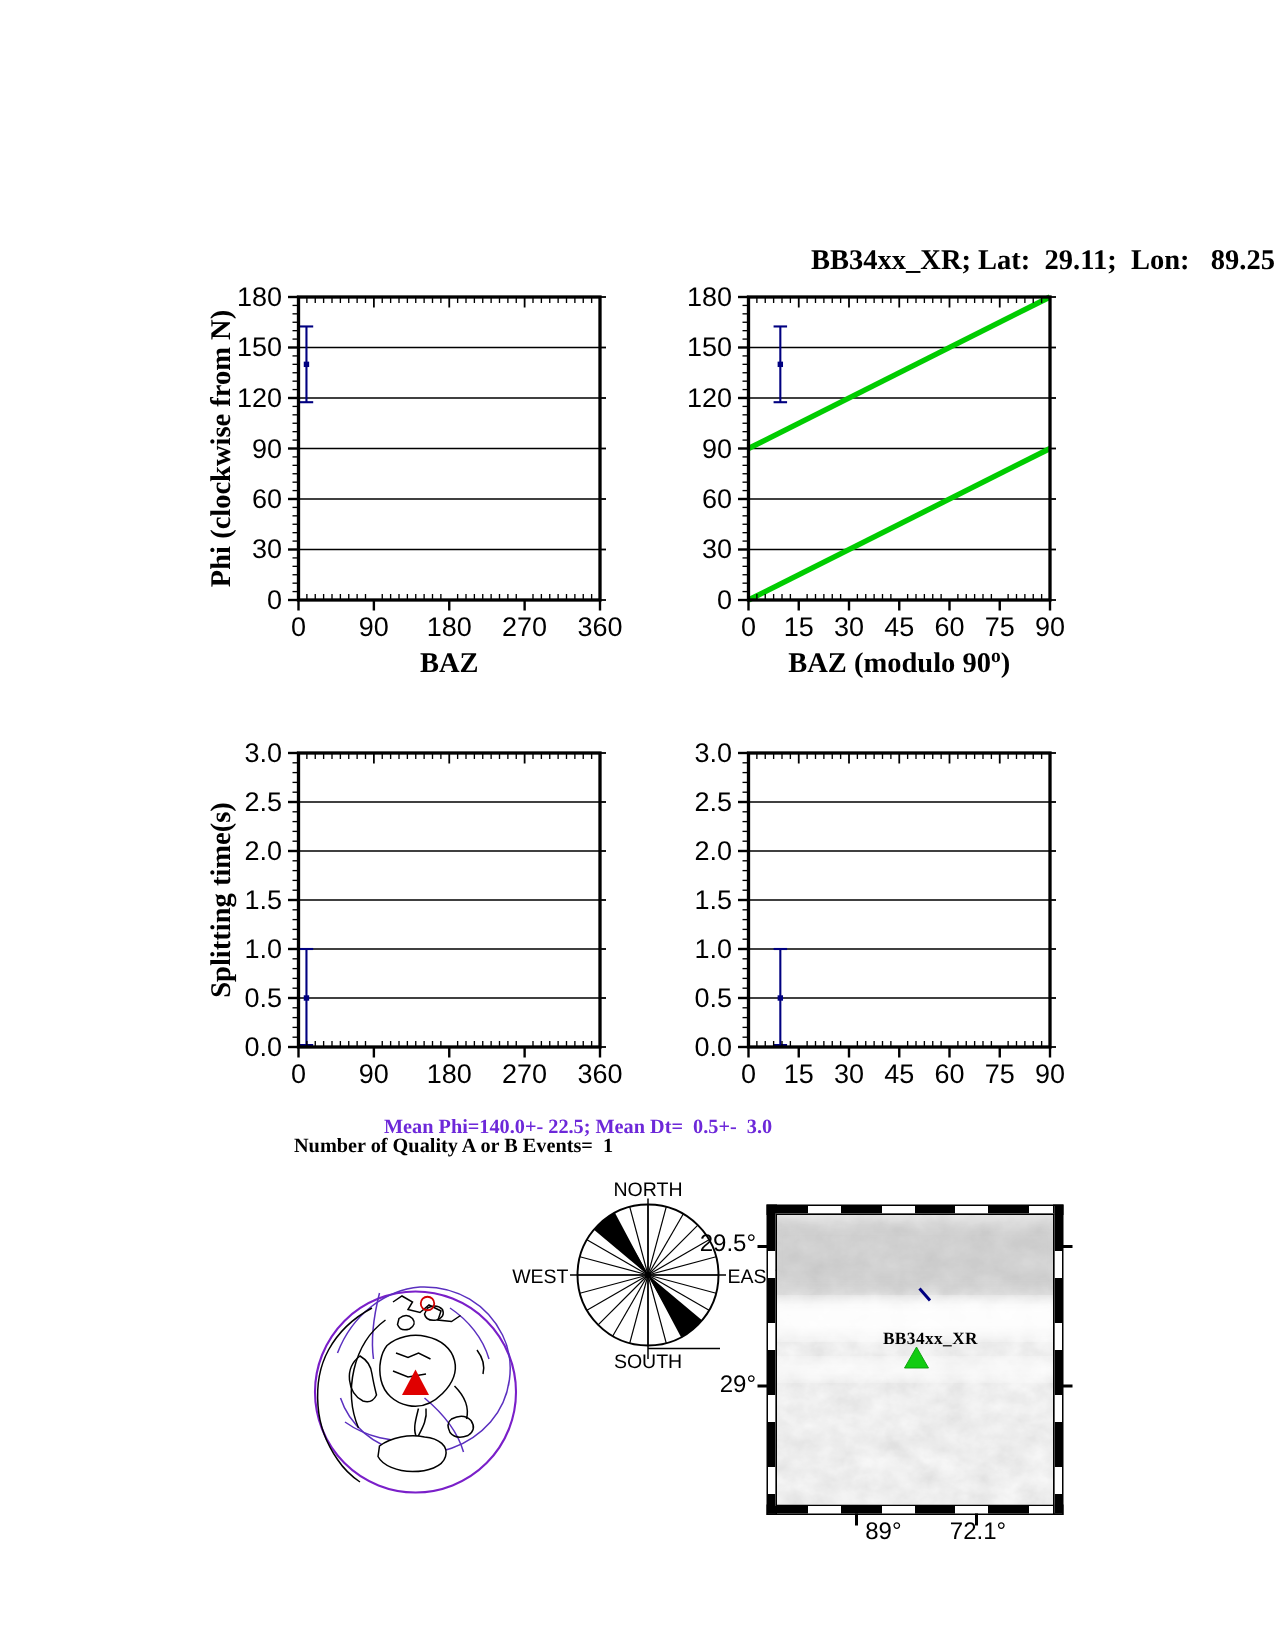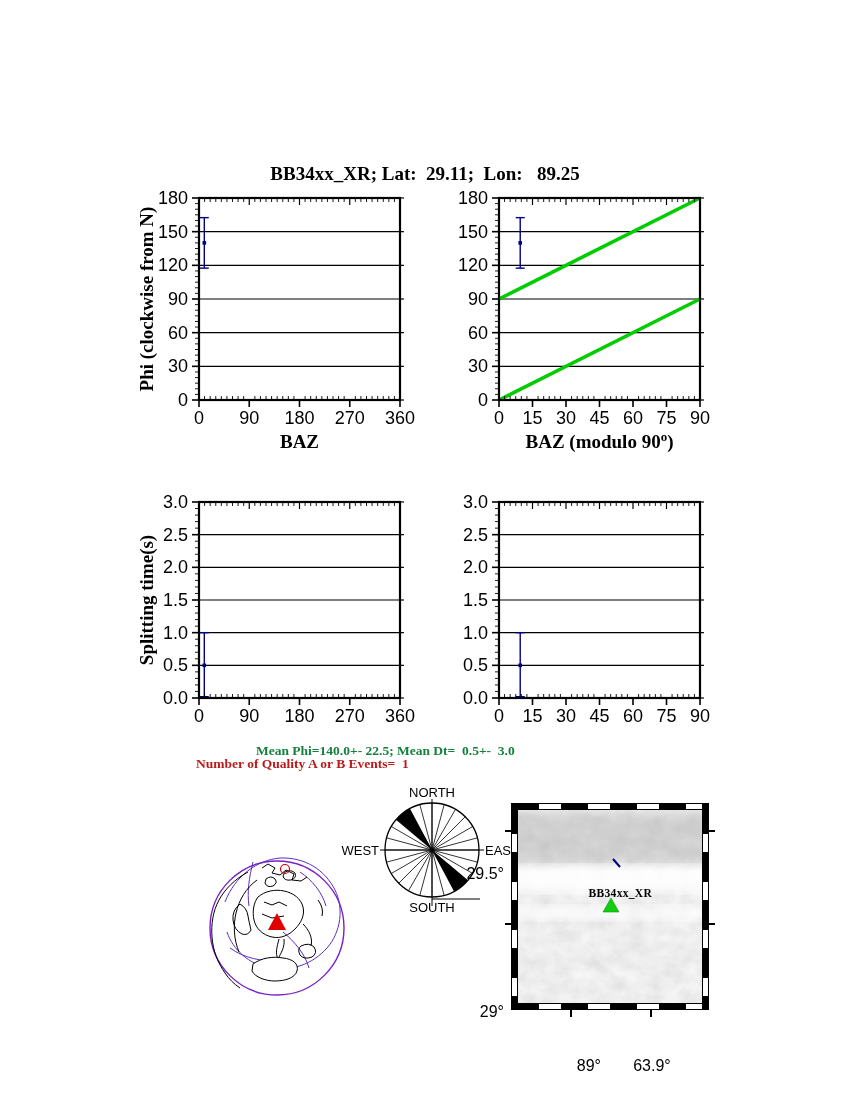--- a/index.html
+++ b/index.html
@@ -1,35 +1,35 @@
 <!DOCTYPE html>
 <html><head>
 <meta charset="utf-8">
 <style>
   html,body{margin:0;padding:0;background:#fff;}
   .page{position:relative;width:850px;height:1100px;background:#ffffff;overflow:hidden;
         font-family:"Liberation Sans",sans-serif;}
   .abs{position:absolute;}
-  .title{left:0;top:163px;width:850px;text-align:center;white-space:pre;
+  .title{left:0;top:163px;width:850px;text-align:right;white-space:pre;
          font:bold 19px "Liberation Serif",serif;color:#000;}
-  .summary1{left:256px;top:743px;white-space:pre;font:bold 13.5px "Liberation Serif",serif;color:#15803d;}
-  .summary2{left:196px;top:756px;white-space:pre;font:bold 13.5px "Liberation Serif",serif;color:#b91c1c;}
+  .summary1{left:256px;top:743px;white-space:pre;font:bold 13.5px "Liberation Serif",serif;color:#6d28d9;}
+  .summary2{left:196px;top:756px;white-space:pre;font:bold 13.5px "Liberation Serif",serif;color:#000000;}
   svg.overlay{position:absolute;left:0;top:0;width:850px;height:1100px;}
   .t-ann{font-family:"Liberation Sans",sans-serif;font-size:18px;fill:#000;}
   .t-axis{font-family:"Liberation Serif",serif;font-size:19px;font-weight:bold;fill:#000;}
   .t-rose{font-family:"Liberation Sans",sans-serif;font-size:13px;fill:#000;}
   
   .bstrip{position:absolute;box-sizing:border-box;border:1px solid #000;}
   .bstrip.h{background:repeating-linear-gradient(90deg,#000 0 27px,#fff 27px 49px);}
   .bstrip.v{background:repeating-linear-gradient(180deg,#000 0 30px,#fff 30px 48px);}
   .map-inner{position:absolute;left:517px;top:809px;width:186px;height:195px;
              box-sizing:border-box;border:1px solid #000;background:#f4f4f4;}
   .map-tick-h{position:absolute;width:11px;height:2px;background:#000;}
   .map-tick-v{position:absolute;width:2px;height:8px;background:#000;}
-  .map-coord{position:absolute;font:16px "Liberation Sans",sans-serif;color:#000;margin-top:44px;}
+  .map-coord{position:absolute;font:16px "Liberation Sans",sans-serif;color:#000;}
   .station-label{position:absolute;left:568px;top:887px;width:84px;text-align:right;
                  font:bold 11.5px "Liberation Serif",serif;color:#000;letter-spacing:0.3px;}
 </style>
 </head>
 <body>
 
 <div class="page">
 
   <div class="abs title">BB34xx_XR; Lat:  29.11;  Lon:   89.25</div>
 
@@ -716,17 +716,17 @@
   <div class="station-label">BB34xx_XR</div>
 
   <div class="map-tick-h" style="left:505px;top:830px;"></div>
   <div class="map-tick-h" style="left:505px;top:923px;"></div>
   <div class="map-tick-h" style="left:704px;top:830px;"></div>
   <div class="map-tick-h" style="left:704px;top:923px;"></div>
   <div class="map-tick-v" style="left:570px;top:1009px;"></div>
   <div class="map-tick-v" style="left:650px;top:1009px;"></div>
 
   <div class="map-coord" style="left:448px;top:821px;width:56px;text-align:right;">29.5°</div>
-  <div class="map-coord" style="left:448px;top:959px;width:56px;text-align:right;">29°</div>
+  <div class="map-coord" style="left:448px;top:915px;width:56px;text-align:right;">29°</div>
   <div class="map-coord" style="left:541px;top:1013px;width:60px;text-align:right;">89°</div>
-  <div class="map-coord" style="left:622px;top:1013px;width:60px;text-align:center;">63.9°</div>
+  <div class="map-coord" style="left:622px;top:1013px;width:60px;text-align:center;">72.1°</div>
 
 </div>
 
 </body></html>

